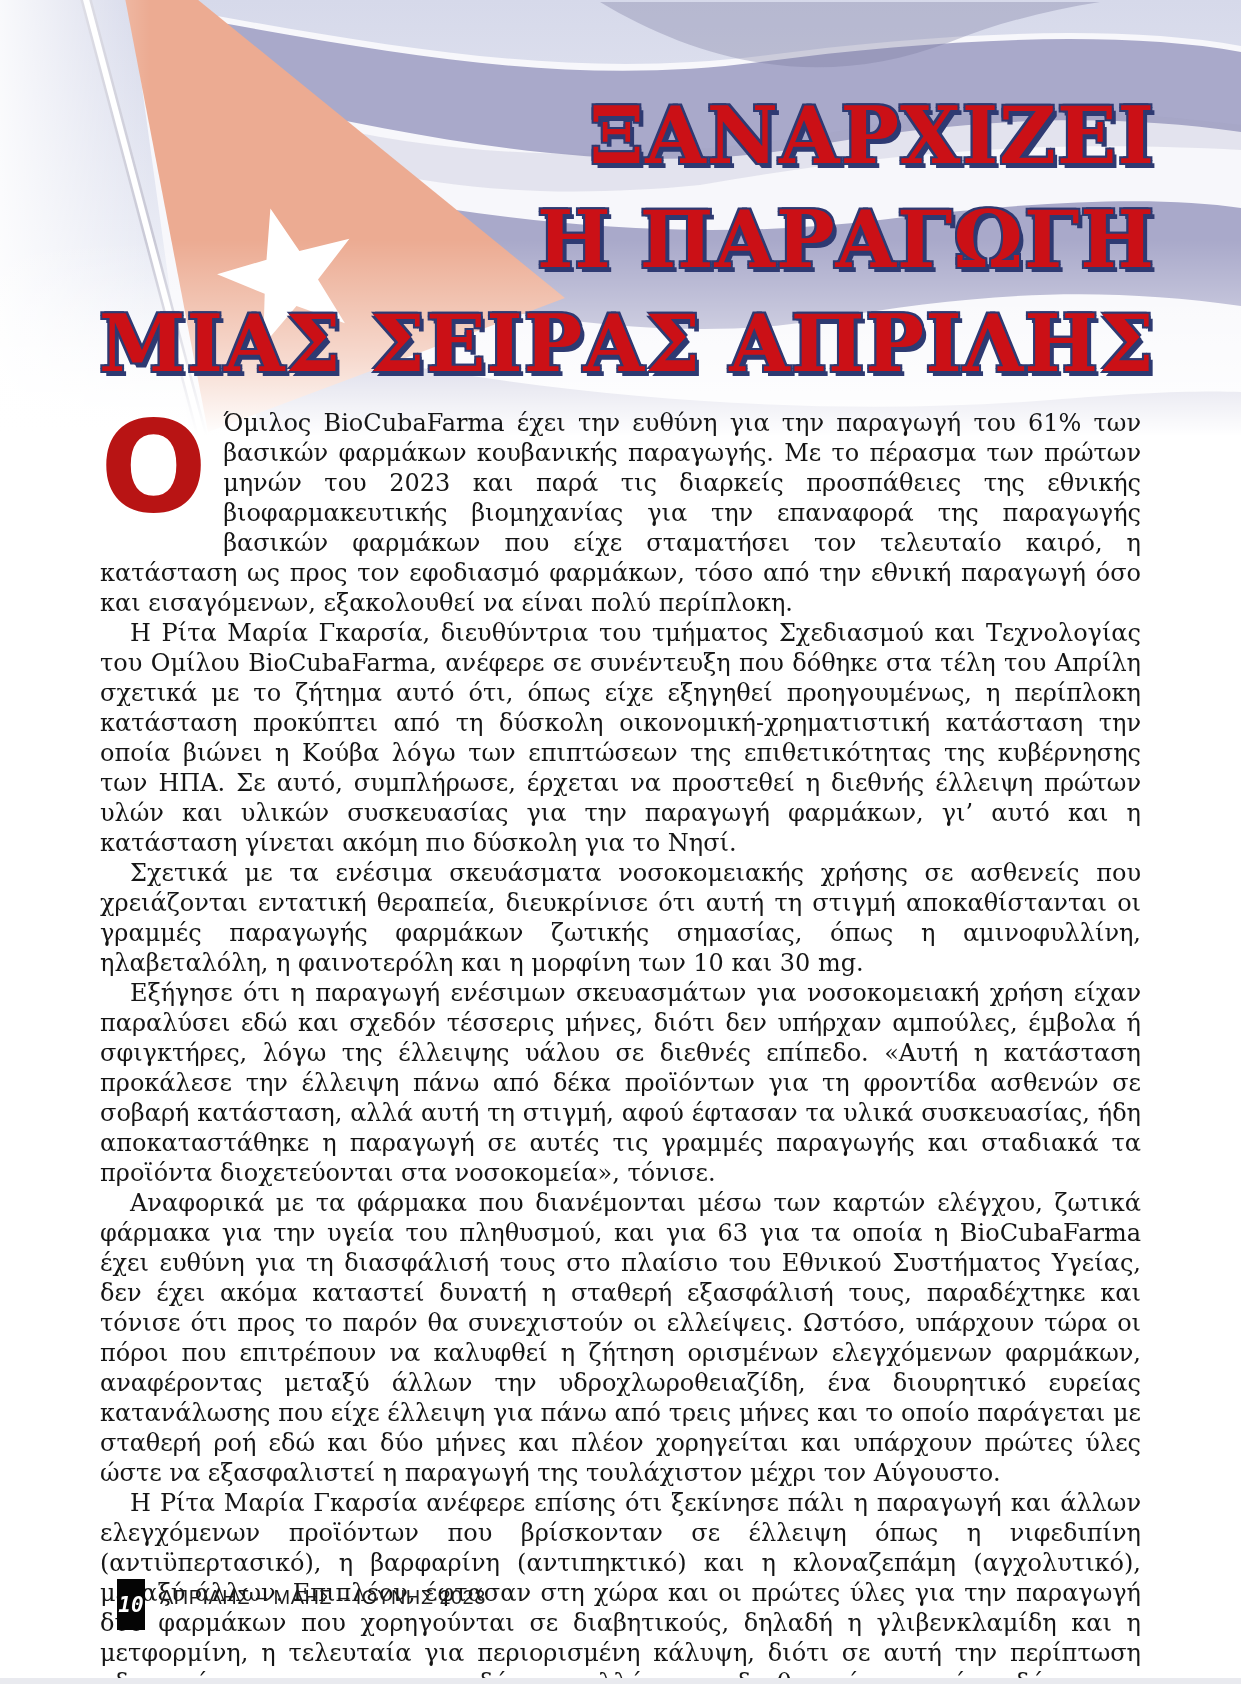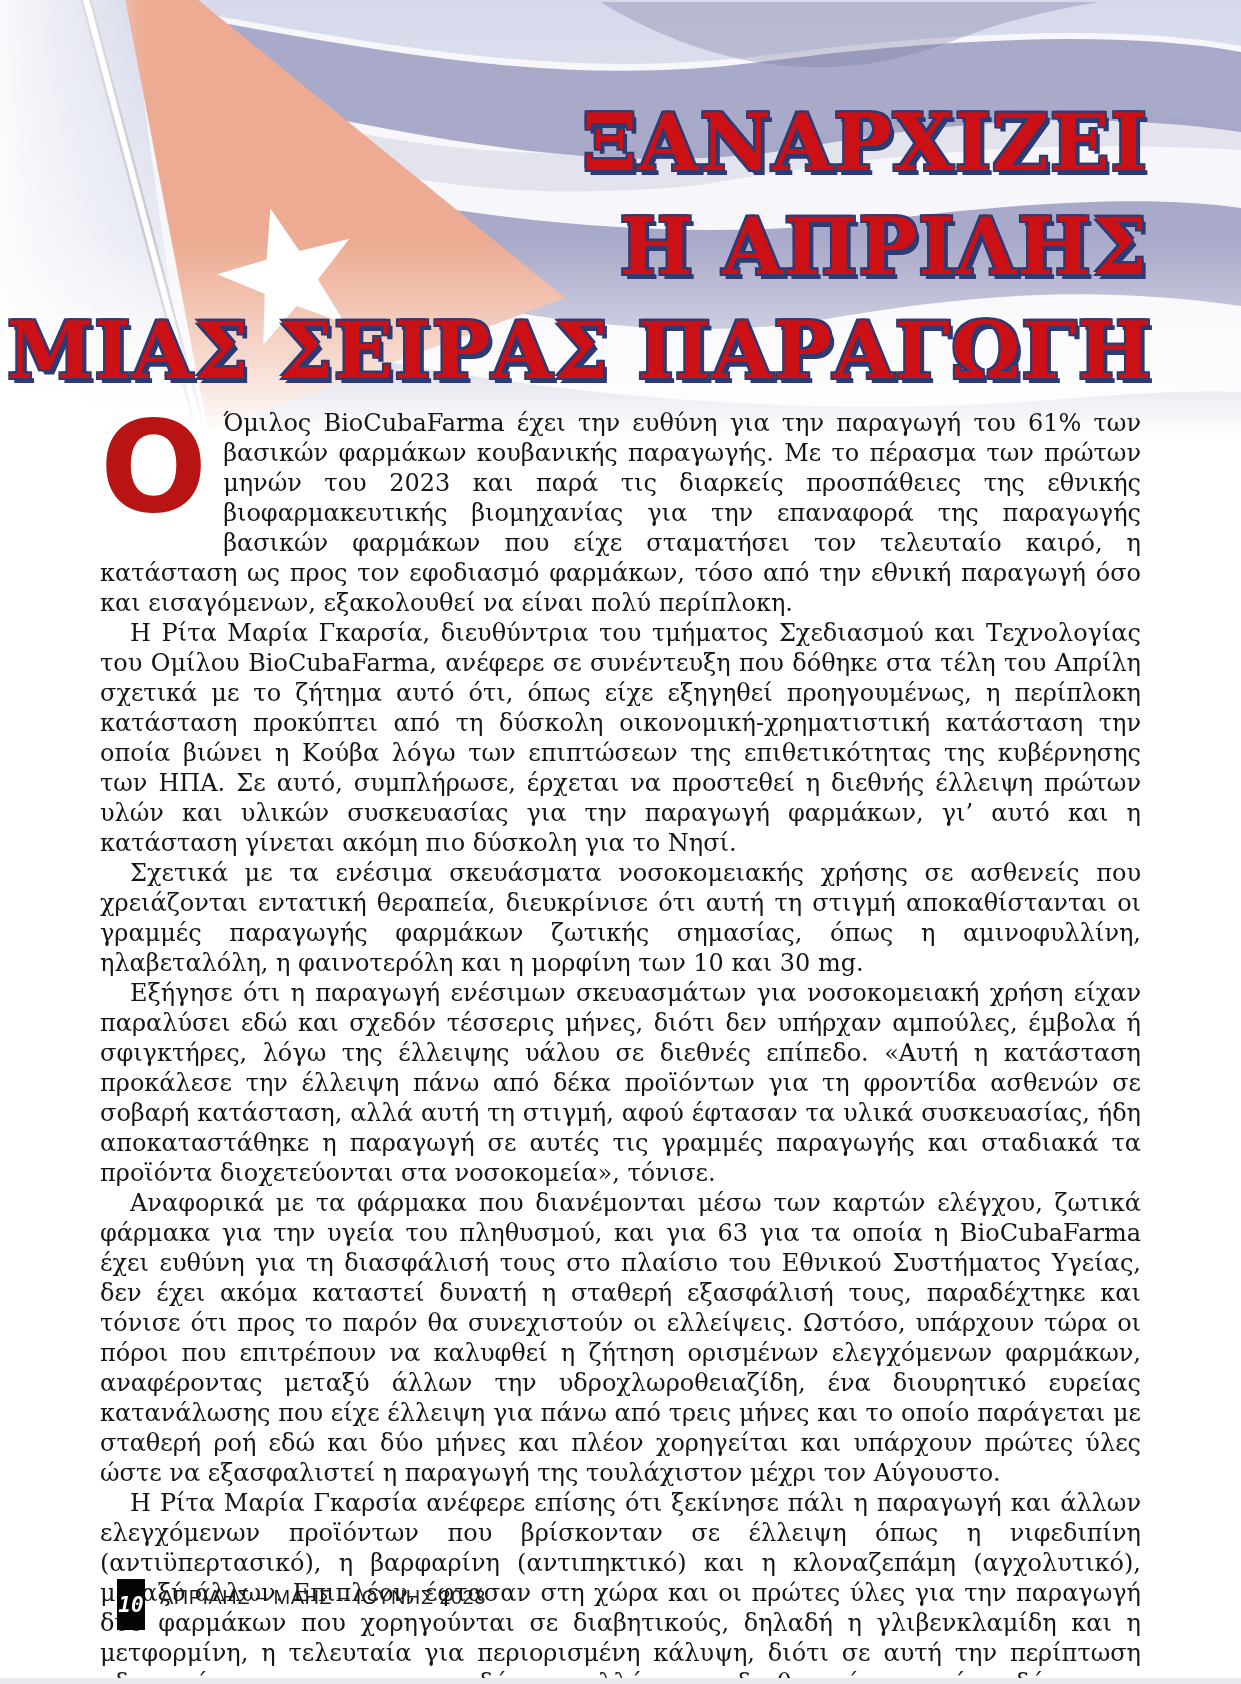--- a/index.html
+++ b/index.html
@@ -99,24 +99,24 @@
       <polygon fill="#ffffff" points="270.4,208.4 299.4,250.9 349.4,238.8 318.0,279.5 344.9,323.3 296.5,306.0 263.2,345.2 264.7,293.8 217.1,274.2 266.5,259.8"></polygon>
 
       <line x1="84" y1="-8" x2="202" y2="436" stroke="#c9c9d6" stroke-width="11"></line>
       <line x1="84" y1="-8" x2="202" y2="436" stroke="#ffffff" stroke-width="6"></line>
 
       <rect x="0" y="0" width="150" height="436" fill="url(#leftFade)"></rect>
       <rect x="0" y="240" width="1241" height="196" fill="url(#bottomFade)"></rect>
     </svg>
   </div>
 
-  <h1 class="headline" style="margin:7px;">
+  <h1 class="headline" style="margin:0;">
     <span class="tline">ΞΑΝΑΡΧΙΖΕΙ</span>
-    <span class="tline">Η ΑΠΡΙΛΗΣ</span>
-    <span class="tline">ΜΙΑΣ ΣΕΙΡΑΣ ΠΑΡΑΓΩΓΗ</span>
+    <span class="tline">Η ΠΑΡΑΓΩΓΗ</span>
+    <span class="tline">ΜΙΑΣ ΣΕΙΡΑΣ ΑΠΡΙΛΗΣ</span>
   </h1>
 
   <div class="article">
     <p class="lead">
       <span class="dropcap">Ο</span><span>Όμιλος BioCubaFarma έχει την ευθύνη για την παραγωγή του 61% των βασικών φαρμάκων κουβανικής παραγωγής. Με το πέρασμα των πρώτων μηνών του 2023 και παρά τις διαρκείς προσπάθειες της εθνικής βιοφαρμακευτικής βιομηχανίας για την επαναφορά της παραγωγής βασικών φαρμάκων που είχε σταματήσει τον τελευταίο καιρό, η κατάσταση ως προς τον εφοδιασμό φαρμάκων, τόσο από την εθνική παραγωγή όσο και εισαγόμενων, εξακολουθεί να είναι πολύ περίπλοκη.</span>
     </p>
     <p>Η Ρίτα Μαρία Γκαρσία, διευθύντρια του τμήματος Σχεδιασμού και Τεχνολογίας του Ομίλου BioCubaFarma, ανέφερε σε συνέντευξη που δόθηκε στα τέλη του Απρίλη σχετικά με το ζήτημα αυτό ότι, όπως είχε εξηγηθεί προηγουμένως, η περίπλοκη κατάσταση προκύπτει από τη δύσκολη οικονομική-χρηματιστική κατάσταση την οποία βιώνει η Κούβα λόγω των επιπτώσεων της επιθετικότητας της κυβέρνησης των ΗΠΑ. Σε αυτό, συμπλήρωσε, έρχεται να προστεθεί η διεθνής έλλειψη πρώτων υλών και υλικών συσκευασίας για την παραγωγή φαρμάκων, γι’ αυτό και η κατάσταση γίνεται ακόμη πιο δύσκολη για το Νησί.</p>
     <p>Σχετικά με τα ενέσιμα σκευάσματα νοσοκομειακής χρήσης σε ασθενείς που χρειάζονται εντατική θεραπεία, διευκρίνισε ότι αυτή τη στιγμή αποκαθίστανται οι γραμμές παραγωγής φαρμάκων ζωτικής σημασίας, όπως η αμινοφυλλίνη, ηλαβεταλόλη, η φαινοτερόλη και η μορφίνη των 10 και 30 mg.</p>
     <p>Εξήγησε ότι η παραγωγή ενέσιμων σκευασμάτων για νοσοκομειακή χρήση είχαν παραλύσει εδώ και σχεδόν τέσσερις μήνες, διότι δεν υπήρχαν αμπούλες, έμβολα ή σφιγκτήρες, λόγω της έλλειψης υάλου σε διεθνές επίπεδο. «Αυτή η κατάσταση προκάλεσε την έλλειψη πάνω από δέκα προϊόντων για τη φροντίδα ασθενών σε σοβαρή κατάσταση, αλλά αυτή τη στιγμή, αφού έφτασαν τα υλικά συσκευασίας, ήδη αποκαταστάθηκε η παραγωγή σε αυτές τις γραμμές παραγωγής και σταδιακά τα προϊόντα διοχετεύονται στα νοσοκομεία», τόνισε.</p>
     <p>Αναφορικά με τα φάρμακα που διανέμονται μέσω των καρτών ελέγχου, ζωτικά φάρμακα για την υγεία του πληθυσμού, και για 63 για τα οποία η BioCubaFarma έχει ευθύνη για τη διασφάλισή τους στο πλαίσιο του Εθνικού Συστήματος Υγείας, δεν έχει ακόμα καταστεί δυνατή η σταθερή εξασφάλισή τους, παραδέχτηκε και τόνισε ότι προς το παρόν θα συνεχιστούν οι ελλείψεις. Ωστόσο, υπάρχουν τώρα οι πόροι που επιτρέπουν να καλυφθεί η ζήτηση ορισμένων ελεγχόμενων φαρμάκων, αναφέροντας μεταξύ άλλων την υδροχλωροθειαζίδη, ένα διουρητικό ευρείας κατανάλωσης που είχε έλλειψη για πάνω από τρεις μήνες και το οποίο παράγεται με σταθερή ροή εδώ και δύο μήνες και πλέον χορηγείται και υπάρχουν πρώτες ύλες ώστε να εξασφαλιστεί η παραγωγή της τουλάχιστον μέχρι τον Αύγουστο.</p>

